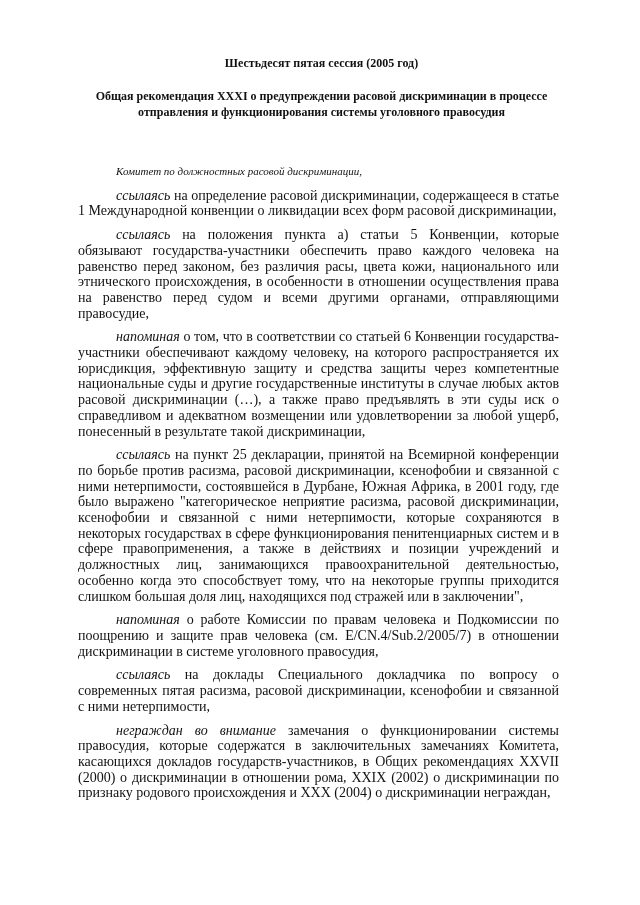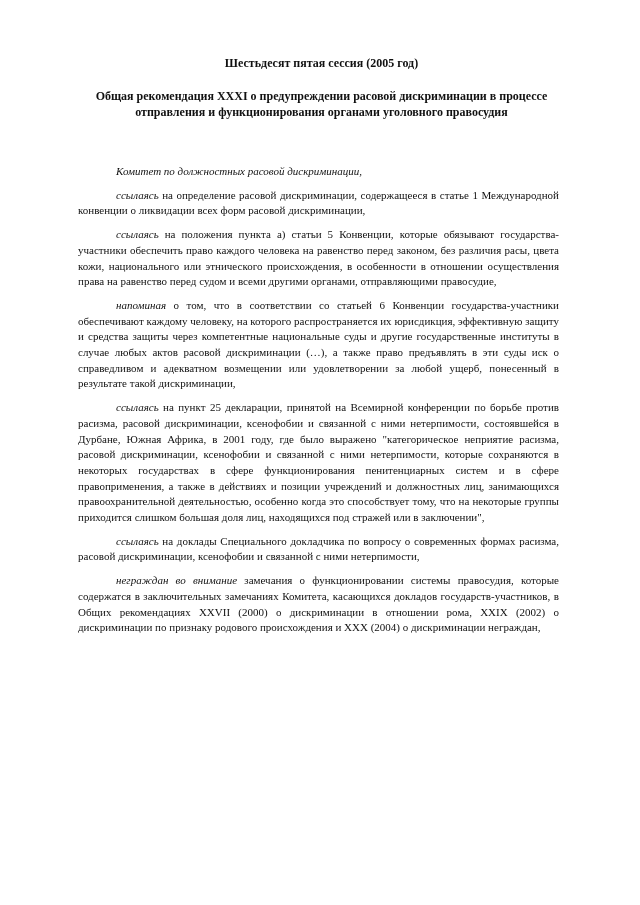--- a/index.html
+++ b/index.html
@@ -38,40 +38,41 @@
     font-style: italic;
     font-size: 11px;
     line-height: 15.7px;
     text-indent: 38px;
   }
   .paragraphs {
     margin-top: 6px;
   }
   .para {
     margin: 8px 6px 0 0;
-    font-size: 11px;
+    font-size: 14px;
     line-height: 15.7px;
     text-align: justify;
     text-indent: 38px;
   }
   .para em {
     font-style: italic;
   }
 </style>
 </head>
 <body>
 
 <div class="page">
   <div class="session-heading">Шестьдесят пятая сессия (2005 год)</div>
 
-  <div class="doc-title">Общая рекомендация XXXI о предупреждении расовой дискриминации в процессе отправления и функционирования органами уголовного правосудия</div>
+  <div class="doc-title">Общая рекомендация XXXI о предупреждении расовой дискриминации в процессе отправления и функционирования системы уголовного правосудия</div>
 
   <div class="committee-line">Комитет по должностных расовой дискриминации,</div>
 
   <div class="paragraphs" id="paragraphs">
       <p class="para"><em>ссылаясь</em><span> на определение расовой дискриминации, содержащееся в статье 1 Международной конвенции о ликвидации всех форм расовой дискриминации,</span></p>
       <p class="para"><em>ссылаясь</em><span> на положения пункта а) статьи 5 Конвенции, которые обязывают государства-участники обеспечить право каждого человека на равенство перед законом, без различия расы, цвета кожи, национального или этнического происхождения, в особенности в отношении осуществления права на равенство перед судом и всеми другими органами, отправляющими правосудие,</span></p>
       <p class="para"><em>напоминая</em><span> о том, что в соответствии со статьей 6 Конвенции государства-участники обеспечивают каждому человеку, на которого распространяется их юрисдикция, эффективную защиту и средства защиты через компетентные национальные суды и другие государственные институты в случае любых актов расовой дискриминации (…), а также право предъявлять в эти суды иск о справедливом и адекватном возмещении или удовлетворении за любой ущерб, понесенный в результате такой дискриминации,</span></p>
       <p class="para"><em>ссылаясь</em><span> на пункт 25 декларации, принятой на Всемирной конференции по борьбе против расизма, расовой дискриминации, ксенофобии и связанной с ними нетерпимости, состоявшейся в Дурбане, Южная Африка, в 2001 году, где было выражено "категорическое неприятие расизма, расовой дискриминации, ксенофобии и связанной с ними нетерпимости, которые сохраняются в некоторых государствах в сфере функционирования пенитенциарных систем и в сфере правоприменения, а также в действиях и позиции учреждений и должностных лиц, занимающихся правоохранительной деятельностью, особенно когда это способствует тому, что на некоторые группы приходится слишком большая доля лиц, находящихся под стражей или в заключении",</span></p>
-      <p class="para"><em>ссылаясь</em><span> на доклады Специального докладчика по вопросу о современных формах расизма, расовой дискриминации, ксенофобии и связанной с ними нетерпимости,</span></p>
+      <p class="para"><em>напоминая</em><span> о работе Комиссии по правам человека и Подкомиссии по поощрению и защите прав человека (см. E/CN.4/Sub.2/2005/7) в отношении дискриминации в системе уголовного правосудия,</span></p>
+      <p class="para"><em>ссылаясь</em><span> на доклады Специального докладчика по вопросу о современных пятая расизма, расовой дискриминации, ксенофобии и связанной с ними нетерпимости,</span></p>
       <p class="para"><em>неграждан во внимание</em><span> замечания о функционировании системы правосудия, которые содержатся в заключительных замечаниях Комитета, касающихся докладов государств-участников, в Общих рекомендациях XXVII (2000) о дискриминации в отношении рома, XXIX (2002) о дискриминации по признаку родового происхождения и XXX (2004) о дискриминации неграждан,</span></p>
     </div>
 </div>
 
 </body></html>

